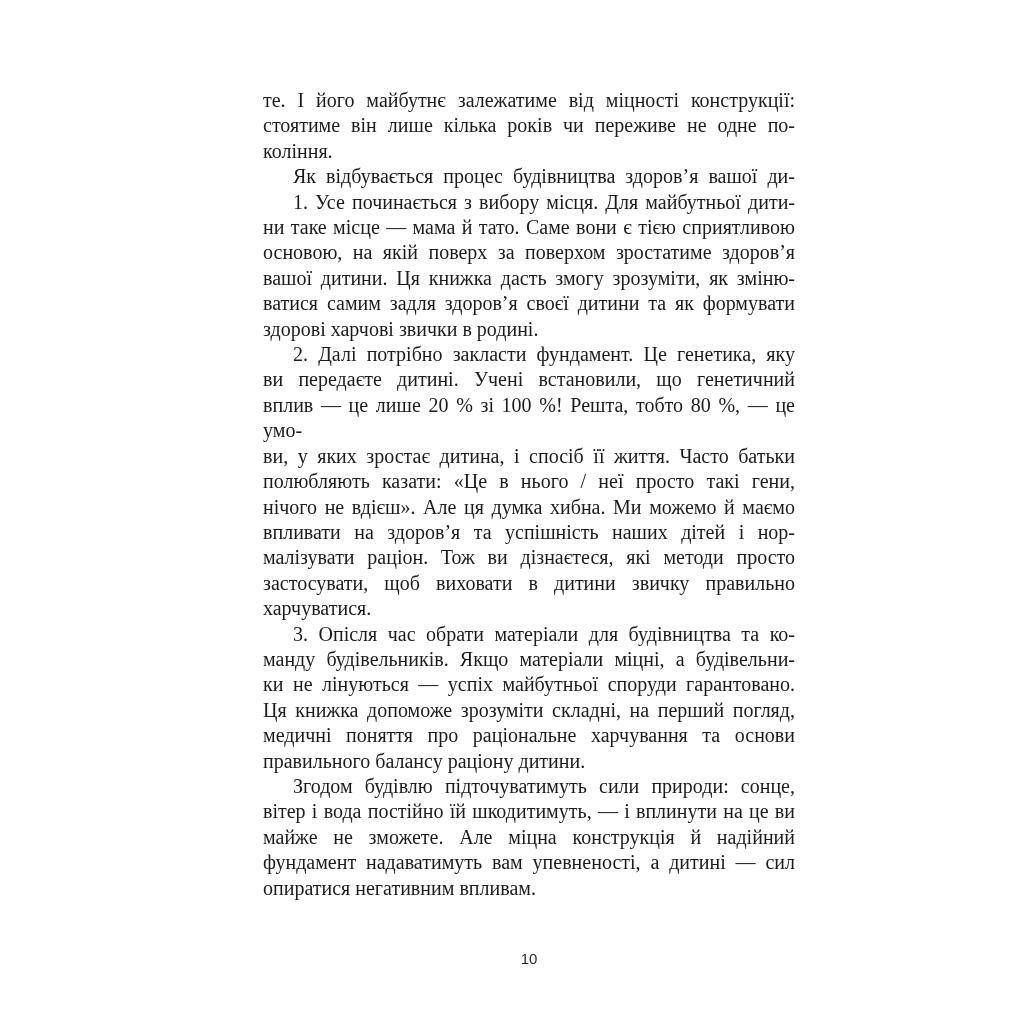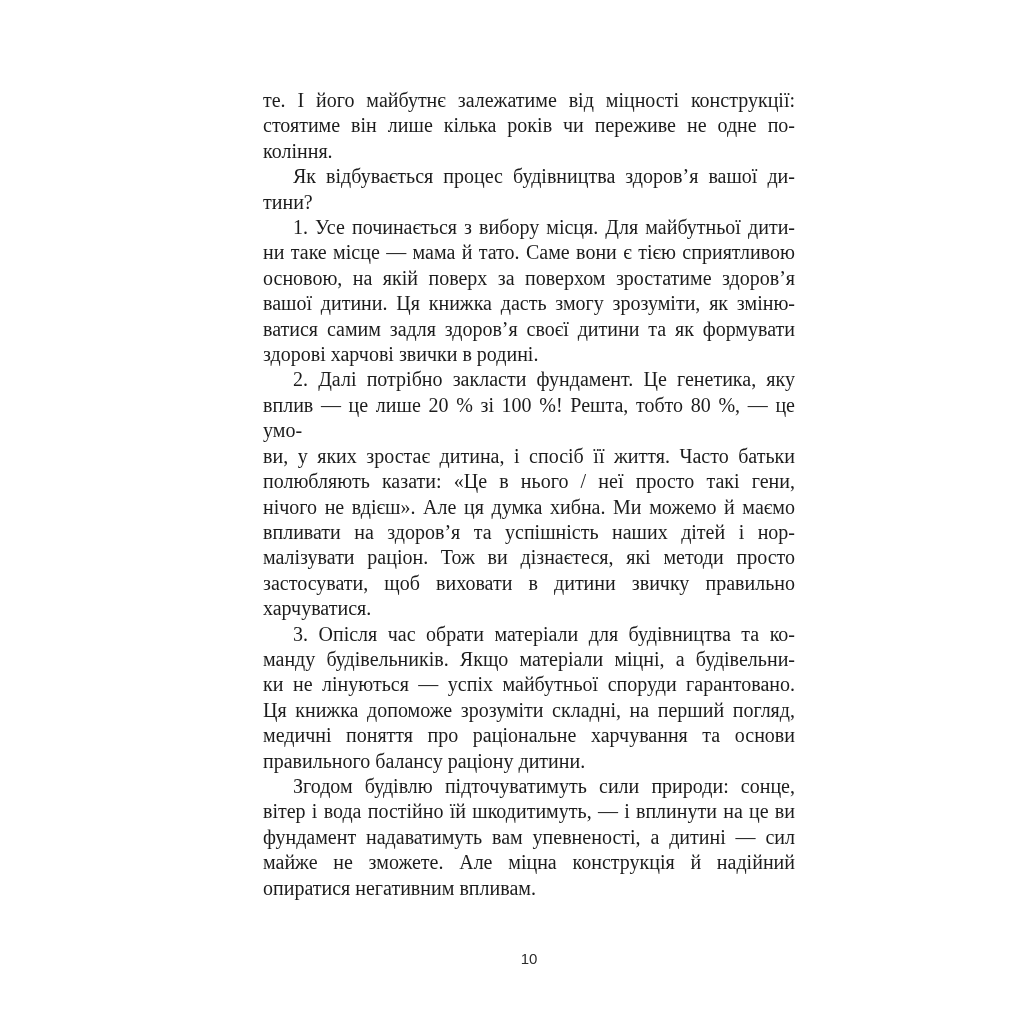--- a/index.html
+++ b/index.html
@@ -57,51 +57,51 @@
 
 <div class="page">
   <div class="text-block" id="text-block">
       <div class="para">
         <div class="line">те. І його майбутнє залежатиме від міцності конструкції:</div>
         <div class="line">стоятиме він лише кілька років чи переживе не одне по-</div>
         <div class="line last">коління.</div>
       </div>
       <div class="para indent">
         <div class="line">Як відбувається процес будівництва здоров’я вашої ди-</div>
-        <div class="line last">тини?</div>
       </div>
       <div class="para indent">
         <div class="line">1. Усе починається з вибору місця. Для майбутньої дити-</div>
         <div class="line">ни таке місце — мама й тато. Саме вони є тією сприятливою</div>
         <div class="line">основою, на якій поверх за поверхом зростатиме здоров’я</div>
         <div class="line">вашої дитини. Ця книжка дасть змогу зрозуміти, як зміню-</div>
         <div class="line">ватися самим задля здоров’я своєї дитини та як формувати</div>
         <div class="line last">здорові харчові звички в родині.</div>
       </div>
       <div class="para indent">
         <div class="line">2. Далі потрібно закласти фундамент. Це генетика, яку</div>
+        <div class="line">ви передаєте дитині. Учені встановили, що генетичний</div>
         <div class="line">вплив — це лише 20 % зі 100 %! Решта, тобто 80 %, — це умо-</div>
         <div class="line">ви, у яких зростає дитина, і спосіб її життя. Часто батьки</div>
         <div class="line">полюбляють казати: «Це в нього / неї просто такі гени,</div>
         <div class="line">нічого не вдієш». Але ця думка хибна. Ми можемо й маємо</div>
         <div class="line">впливати на здоров’я та успішність наших дітей і нор-</div>
         <div class="line">малізувати раціон. Тож ви дізнаєтеся, які методи просто</div>
         <div class="line">застосувати, щоб виховати в дитини звичку правильно</div>
         <div class="line last">харчуватися.</div>
       </div>
       <div class="para indent">
         <div class="line">3. Опісля час обрати матеріали для будівництва та ко-</div>
         <div class="line">манду будівельників. Якщо матеріали міцні, а будівельни-</div>
         <div class="line">ки не лінуються — успіх майбутньої споруди гарантовано.</div>
         <div class="line">Ця книжка допоможе зрозуміти складні, на перший погляд,</div>
         <div class="line">медичні поняття про раціональне харчування та основи</div>
         <div class="line last">правильного балансу раціону дитини.</div>
       </div>
       <div class="para indent">
         <div class="line">Згодом будівлю підточуватимуть сили природи: сонце,</div>
         <div class="line">вітер і вода постійно їй шкодитимуть, — і вплинути на це ви</div>
+        <div class="line">майже не зможете. Але міцна конструкція й надійний</div>
         <div class="line">фундамент надаватимуть вам упевненості, а дитині — сил</div>
-        <div class="line">майже не зможете. Але міцна конструкція й надійний</div>
         <div class="line last">опиратися негативним впливам.</div>
       </div>
     </div>
   <div class="page-number">10</div>
 </div>
 
 </body></html>

